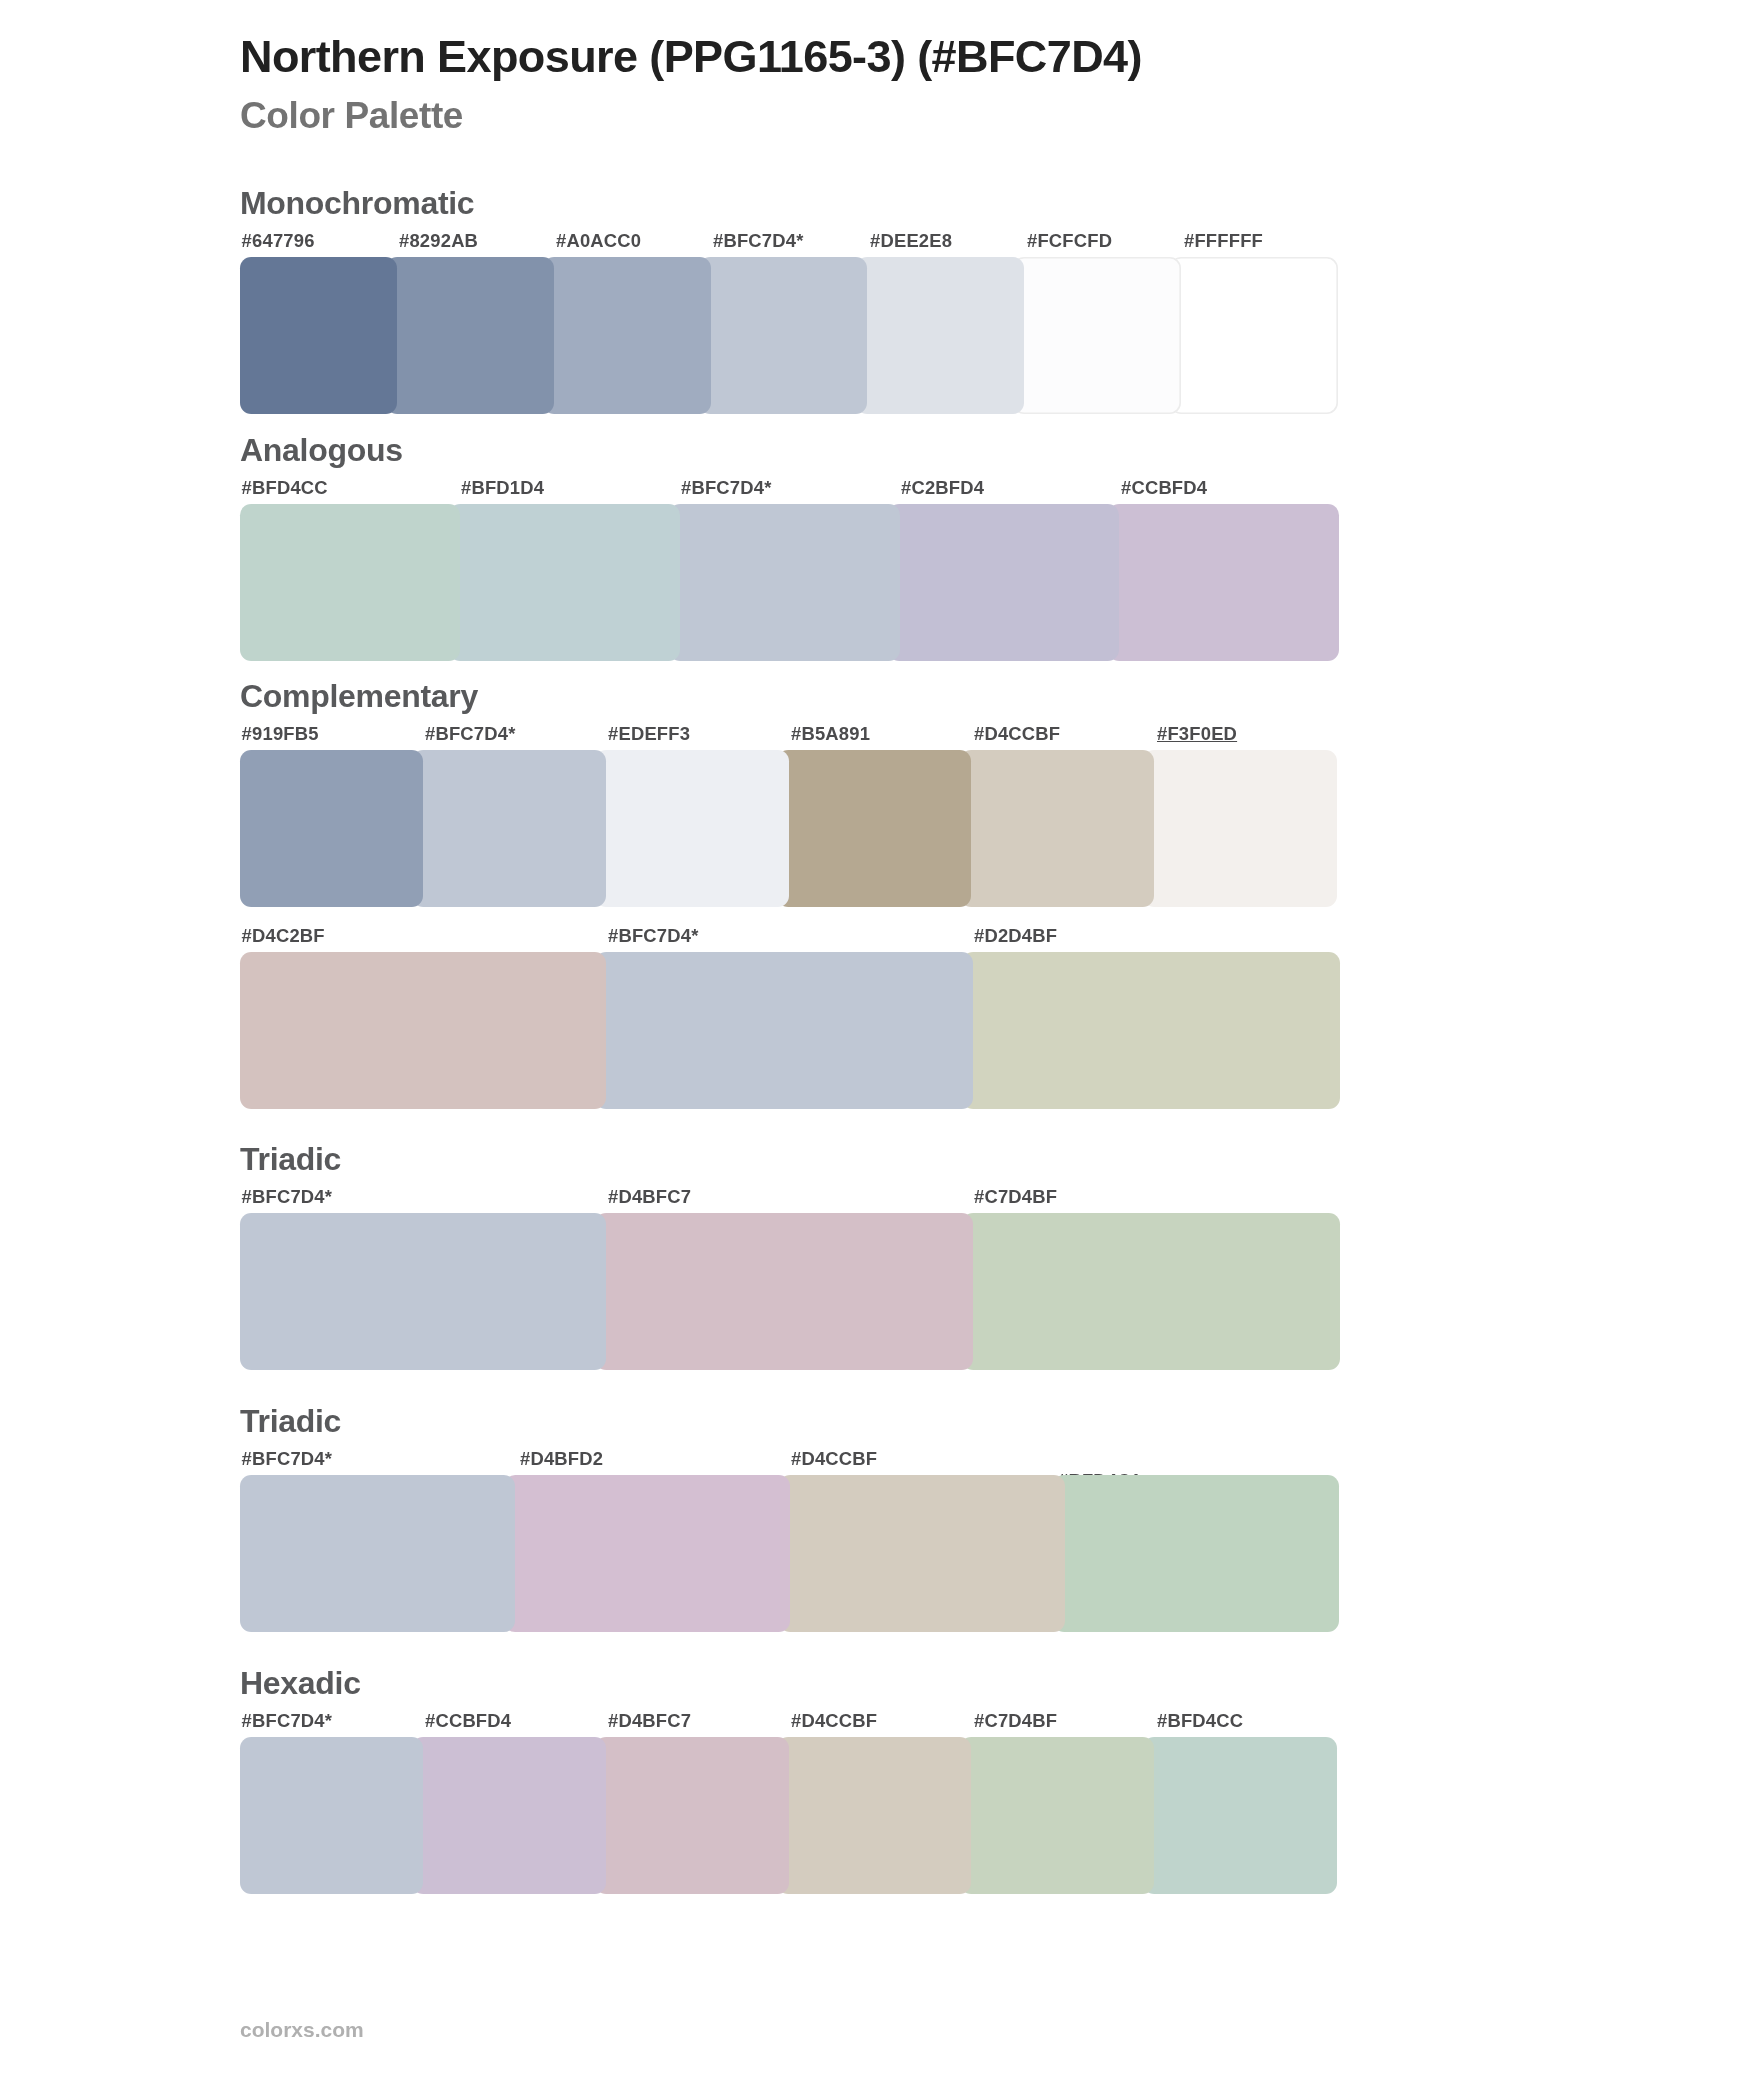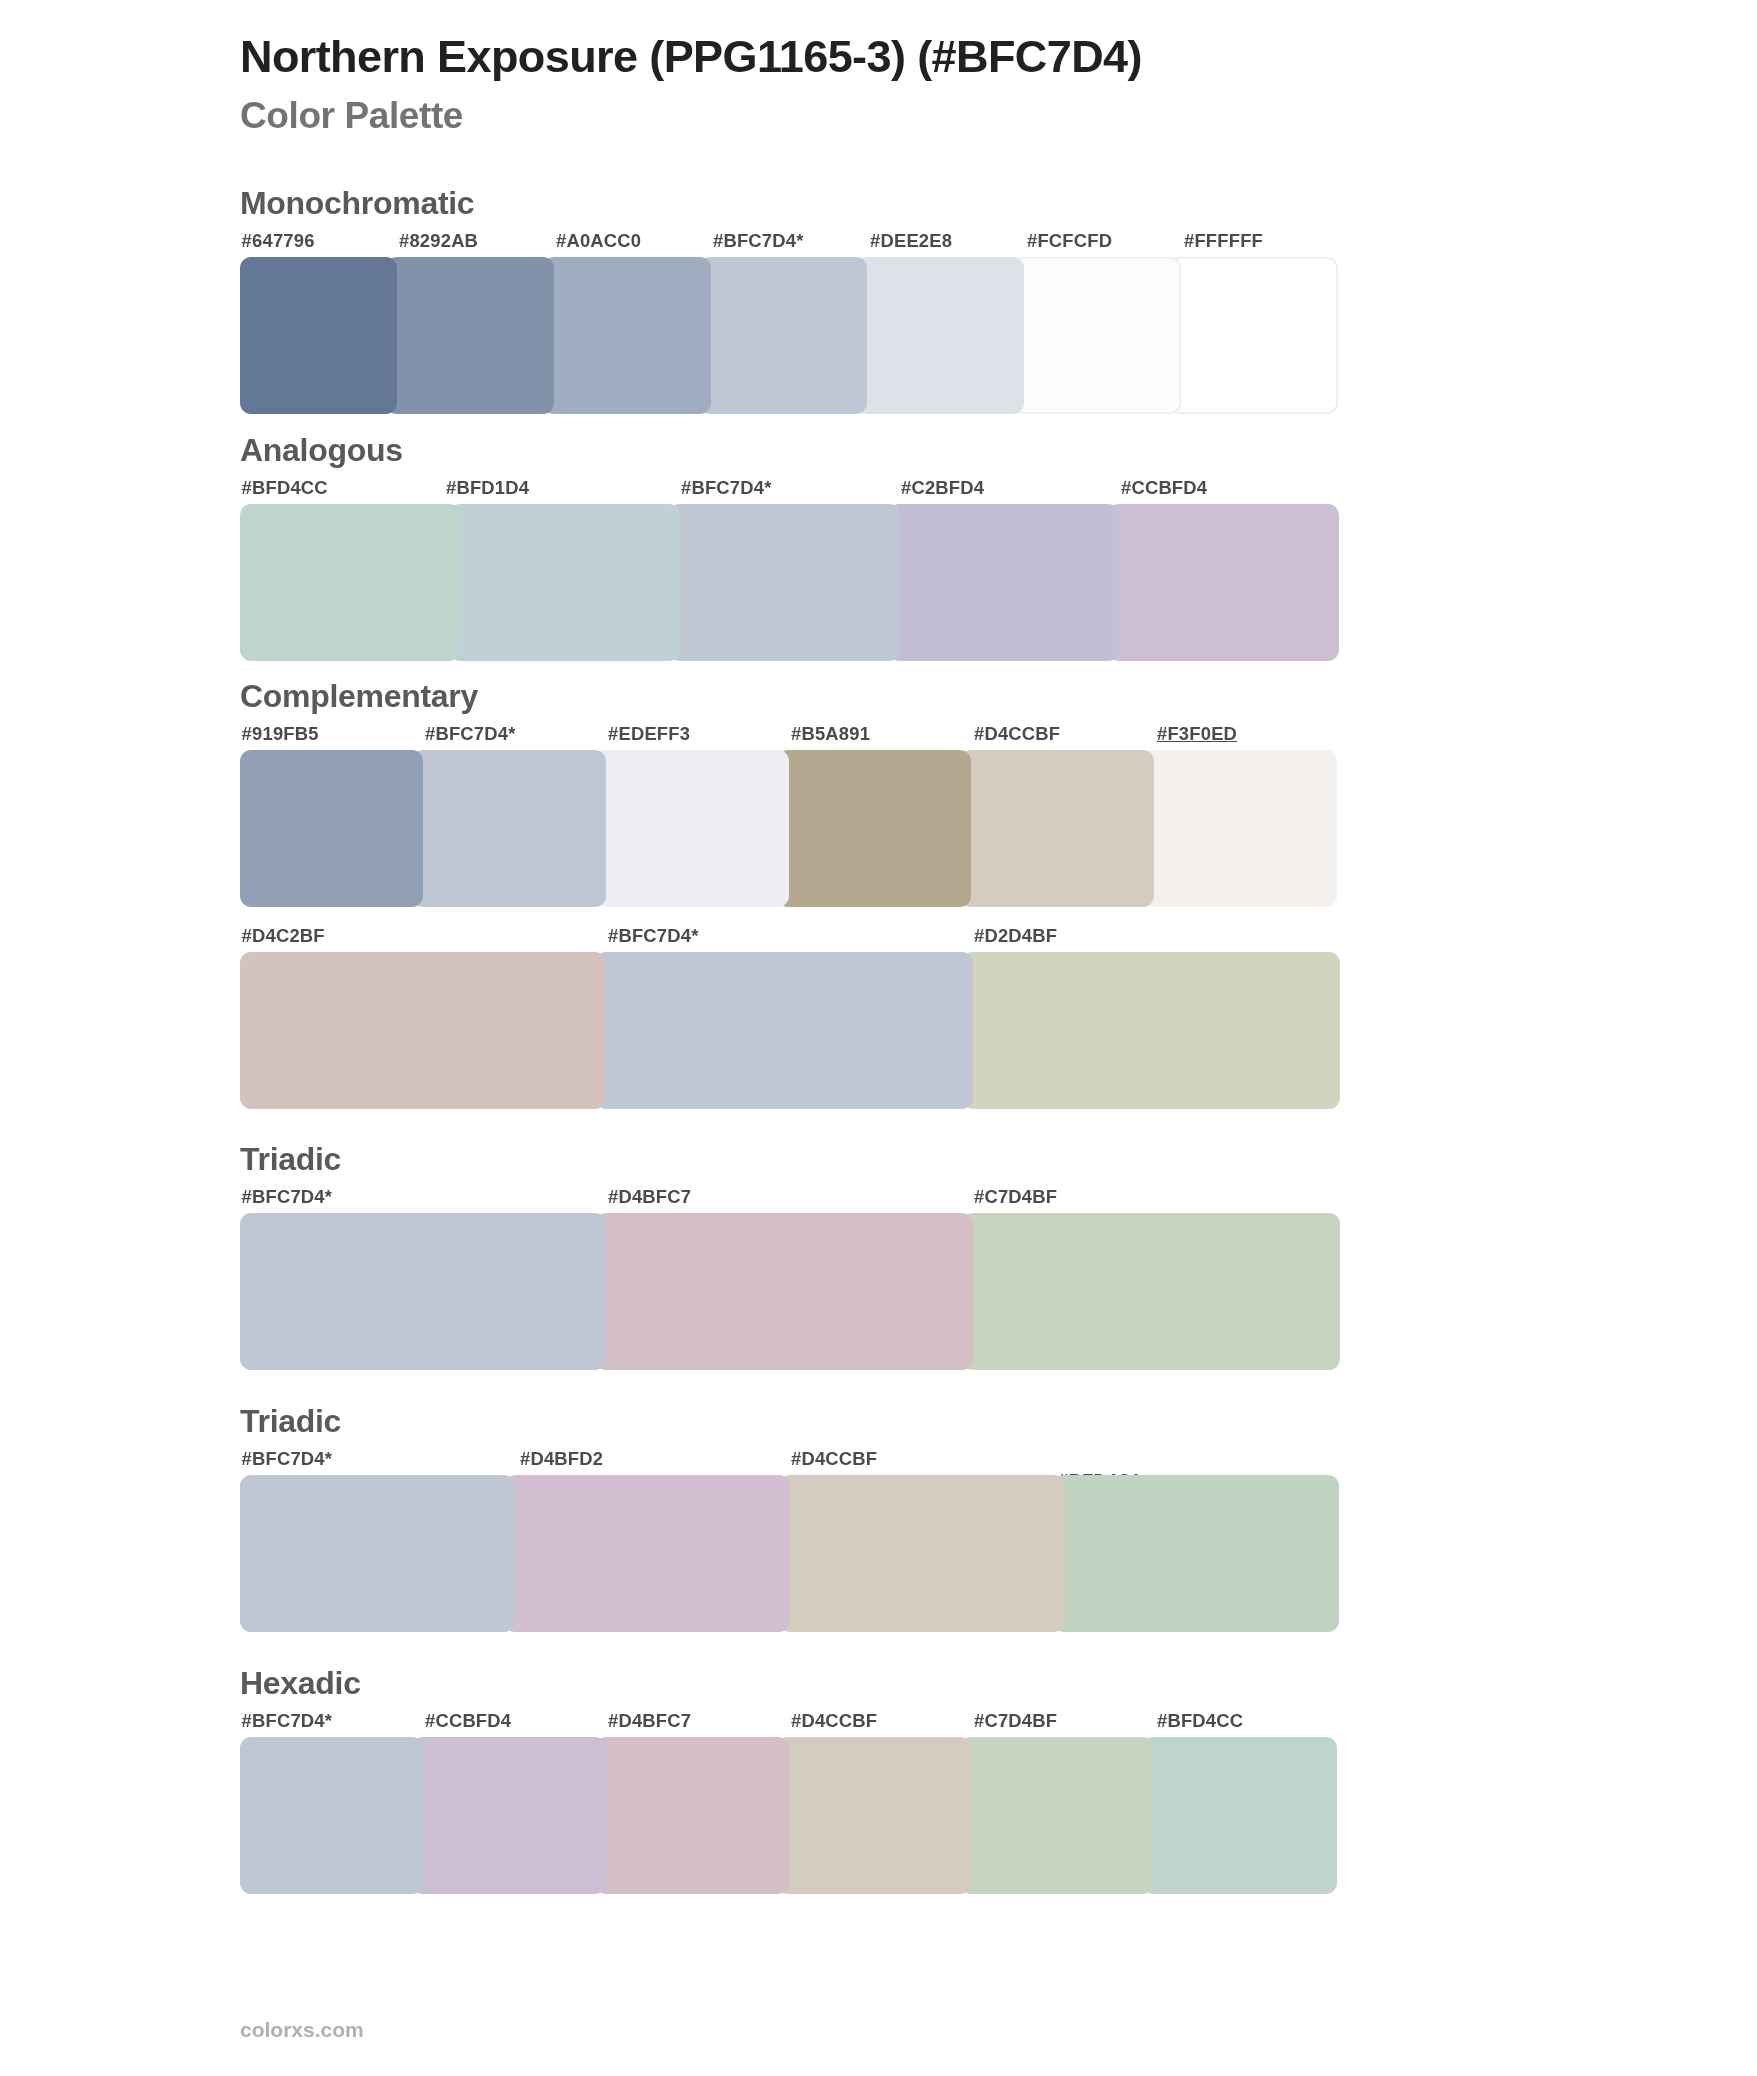--- a/index.html
+++ b/index.html
@@ -117,21 +117,21 @@
           <div class="swatch" title="#BFC7D4*" style="width: 168px; background: rgb(191, 199, 212); z-index: 4;"></div>
           <div class="swatch" title="#DEE2E8" style="width: 168px; background: rgb(222, 226, 232); z-index: 3;"></div>
           <div class="swatch outlined" title="#FCFCFD" style="width: 168px; background: rgb(252, 252, 253); z-index: 2;"></div>
           <div class="swatch outlined" title="#FFFFFF" style="width: 168px; background: rgb(255, 255, 255); z-index: 1;"></div>
         </div>
       </div>
       <div class="section sec-analog">
         <div class="section-title">Analogous</div>
         <div class="labels">
           <div class="label" style="left: 1.6px;">#BFD4CC</div>
-          <div class="label" style="left: 206px; text-align: right;">#BFD1D4</div>
+          <div class="label" style="left: 221px; text-align: right;">#BFD1D4</div>
           <div class="label" style="left: 441px;">#BFC7D4*</div>
           <div class="label" style="left: 661px;">#C2BFD4</div>
           <div class="label" style="left: 881px;">#CCBFD4</div>
         </div>
         <div class="bar">
           <div class="swatch first" title="#BFD4CC" style="width: 220px; background: rgb(191, 212, 204); z-index: 5;"></div>
           <div class="swatch" title="#BFD1D4" style="width: 231px; background: rgb(191, 209, 212); z-index: 4;"></div>
           <div class="swatch" title="#BFC7D4*" style="width: 231px; background: rgb(191, 199, 212); z-index: 3;"></div>
           <div class="swatch" title="#C2BFD4" style="width: 231px; background: rgb(194, 191, 212); z-index: 2;"></div>
           <div class="swatch" title="#CCBFD4" style="width: 231px; background: rgb(204, 191, 212); z-index: 1;"></div>

